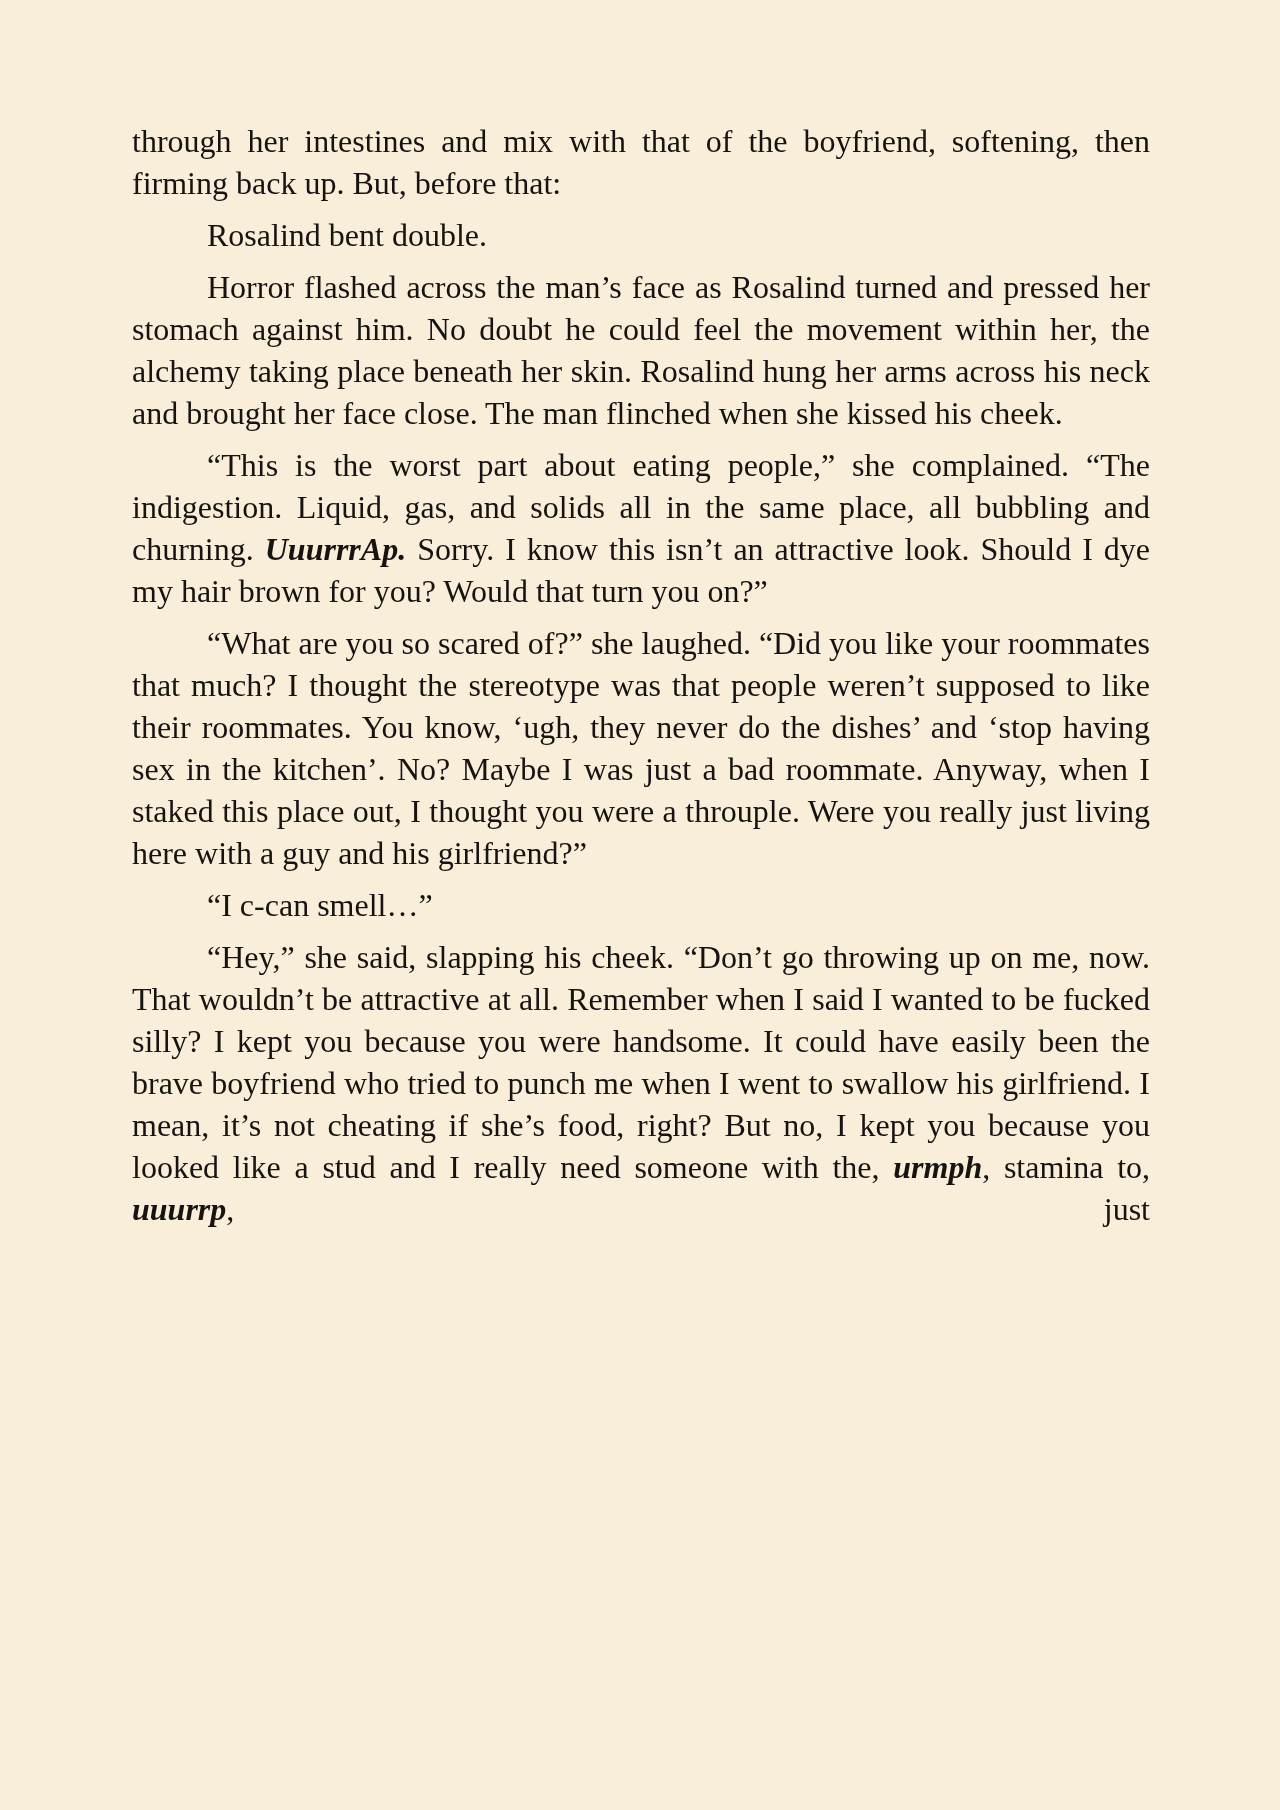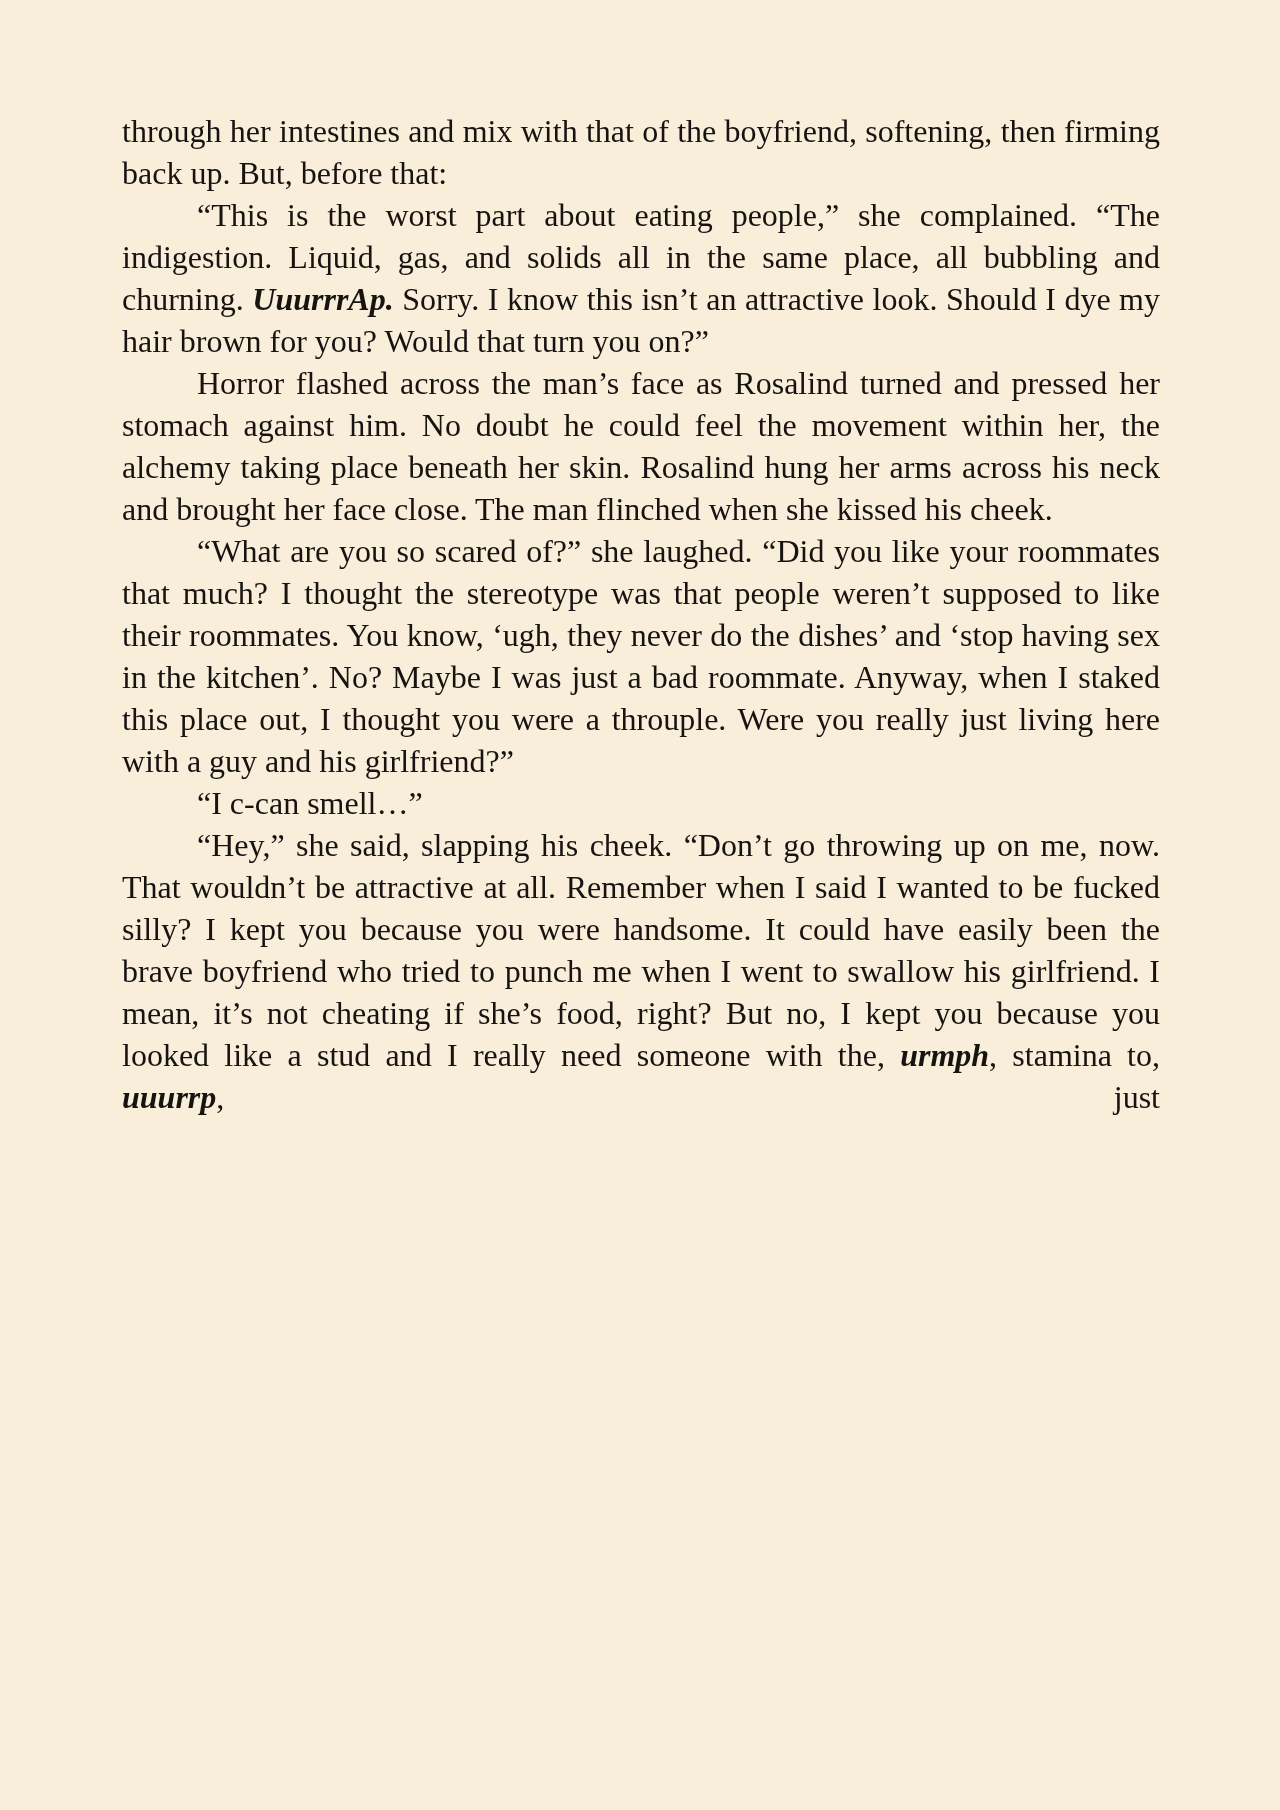--- a/index.html
+++ b/index.html
@@ -19,21 +19,21 @@
     background: #f8eeda;
   }
   .page-text {
     font-family: "Liberation Serif", "DejaVu Serif", serif;
     font-size: 32px;
     line-height: 42px;
     color: #161311;
     text-align: justify;
   }
   .page-text p {
-    margin: 0;
+    margin: 10px;
     padding: 0;
   }
   .page-text p.indent {
     text-indent: 75px;
   }
   .page-text p.justify-last {
     text-align-last: justify;
   }
   .seg-bi {
     font-weight: bold;
@@ -41,19 +41,20 @@
   }
   .seg-it {
   }
 </style>
 </head>
 <body>
 
 <div class="page">
   <div class="page-text">
       <p class=""><span>through her intestines and mix with that of the boyfriend, softening, then firming back up. But, before that:</span></p>
+      <p class="indent"><span>Rosalind bent double.</span></p>
+      <p class="indent"><span>Horror flashed across the man’s face as Rosalind turned and pressed her stomach against him. No doubt he could feel the movement within her, the alchemy taking place beneath her skin. Rosalind hung her arms across his neck and brought her face close. The man flinched when she kissed his cheek.</span></p>
       <p class="indent"><span>“This is the worst part about eating people,” she complained. “The indigestion. Liquid, gas, and solids all in the same place, all bubbling and churning. </span><span class="seg-bi">UuurrrAp.</span><span> Sorry. I know this isn’t an attractive look. Should I dye my hair brown for you? Would that turn you on?”</span></p>
-      <p class="indent"><span>Horror flashed across the man’s face as Rosalind turned and pressed her stomach against him. No doubt he could feel the movement within her, the alchemy taking place beneath her skin. Rosalind hung her arms across his neck and brought her face close. The man flinched when she kissed his cheek.</span></p>
       <p class="indent"><span>“What are you so scared of?” she laughed. “Did you like your roommates that much? I thought the stereotype was that people weren’t supposed to like their roommates. You know, ‘ugh, they never do the dishes’ and ‘stop having sex in the kitchen’. No? Maybe I was just a bad roommate. Anyway, when I staked this place out, I thought you were a throuple. Were you really just living here with a guy and his girlfriend?”</span></p>
       <p class="indent"><span>“I c-can smell…”</span></p>
       <p class="indent justify-last"><span>“Hey,” she said, slapping his cheek. “Don’t go throwing up on me, now. That wouldn’t be attractive at all. Remember when I said I wanted to be fucked silly? I kept you because you were handsome. It could have easily been the brave boyfriend who tried to punch me when I went to swallow his girlfriend. I mean, it’s not cheating if she’s </span><span class="seg-it">food</span><span>, right? But no, I kept you because you looked like a stud and I really need someone with the, </span><span class="seg-bi">urmph</span><span>, </span><span class="seg-it">stamina to,</span><span> </span><span class="seg-bi">uuurrp</span><span>, just</span></p>
     </div>
 </div>
 
 </body></html>

